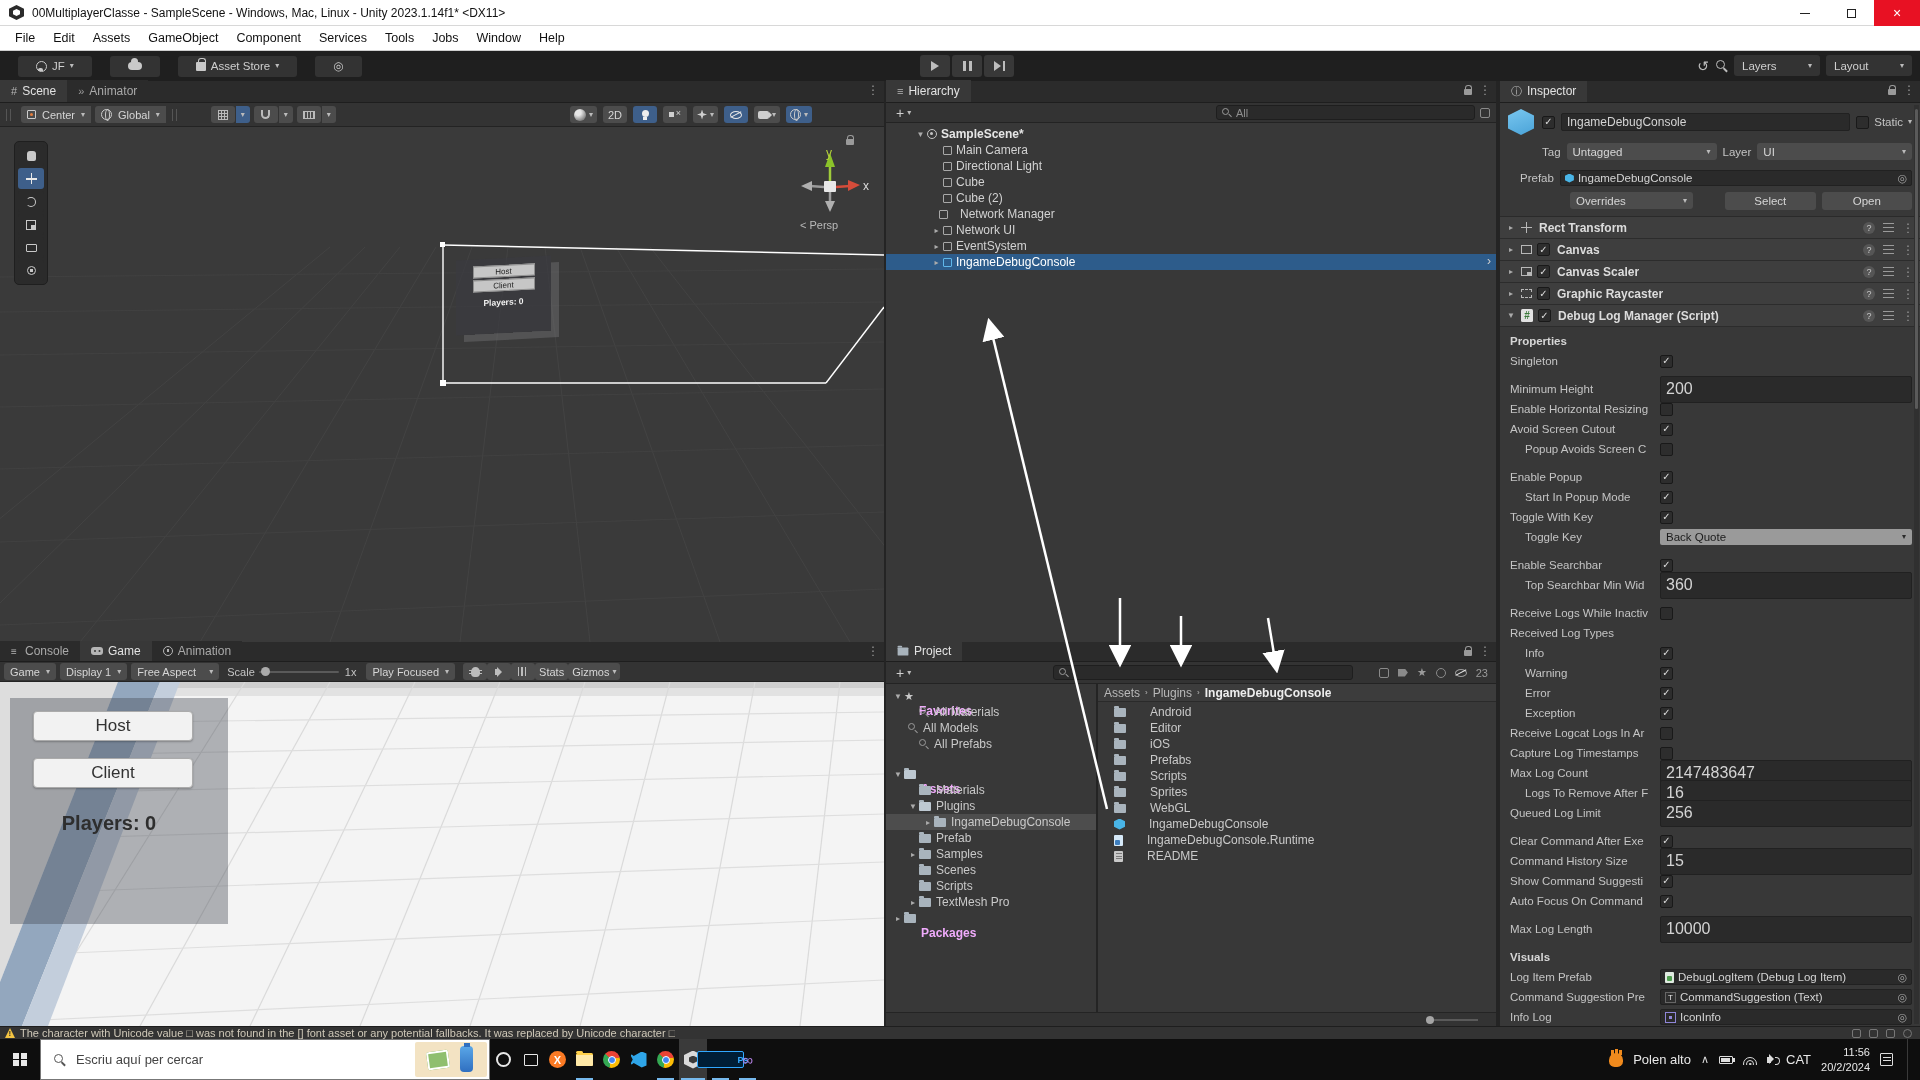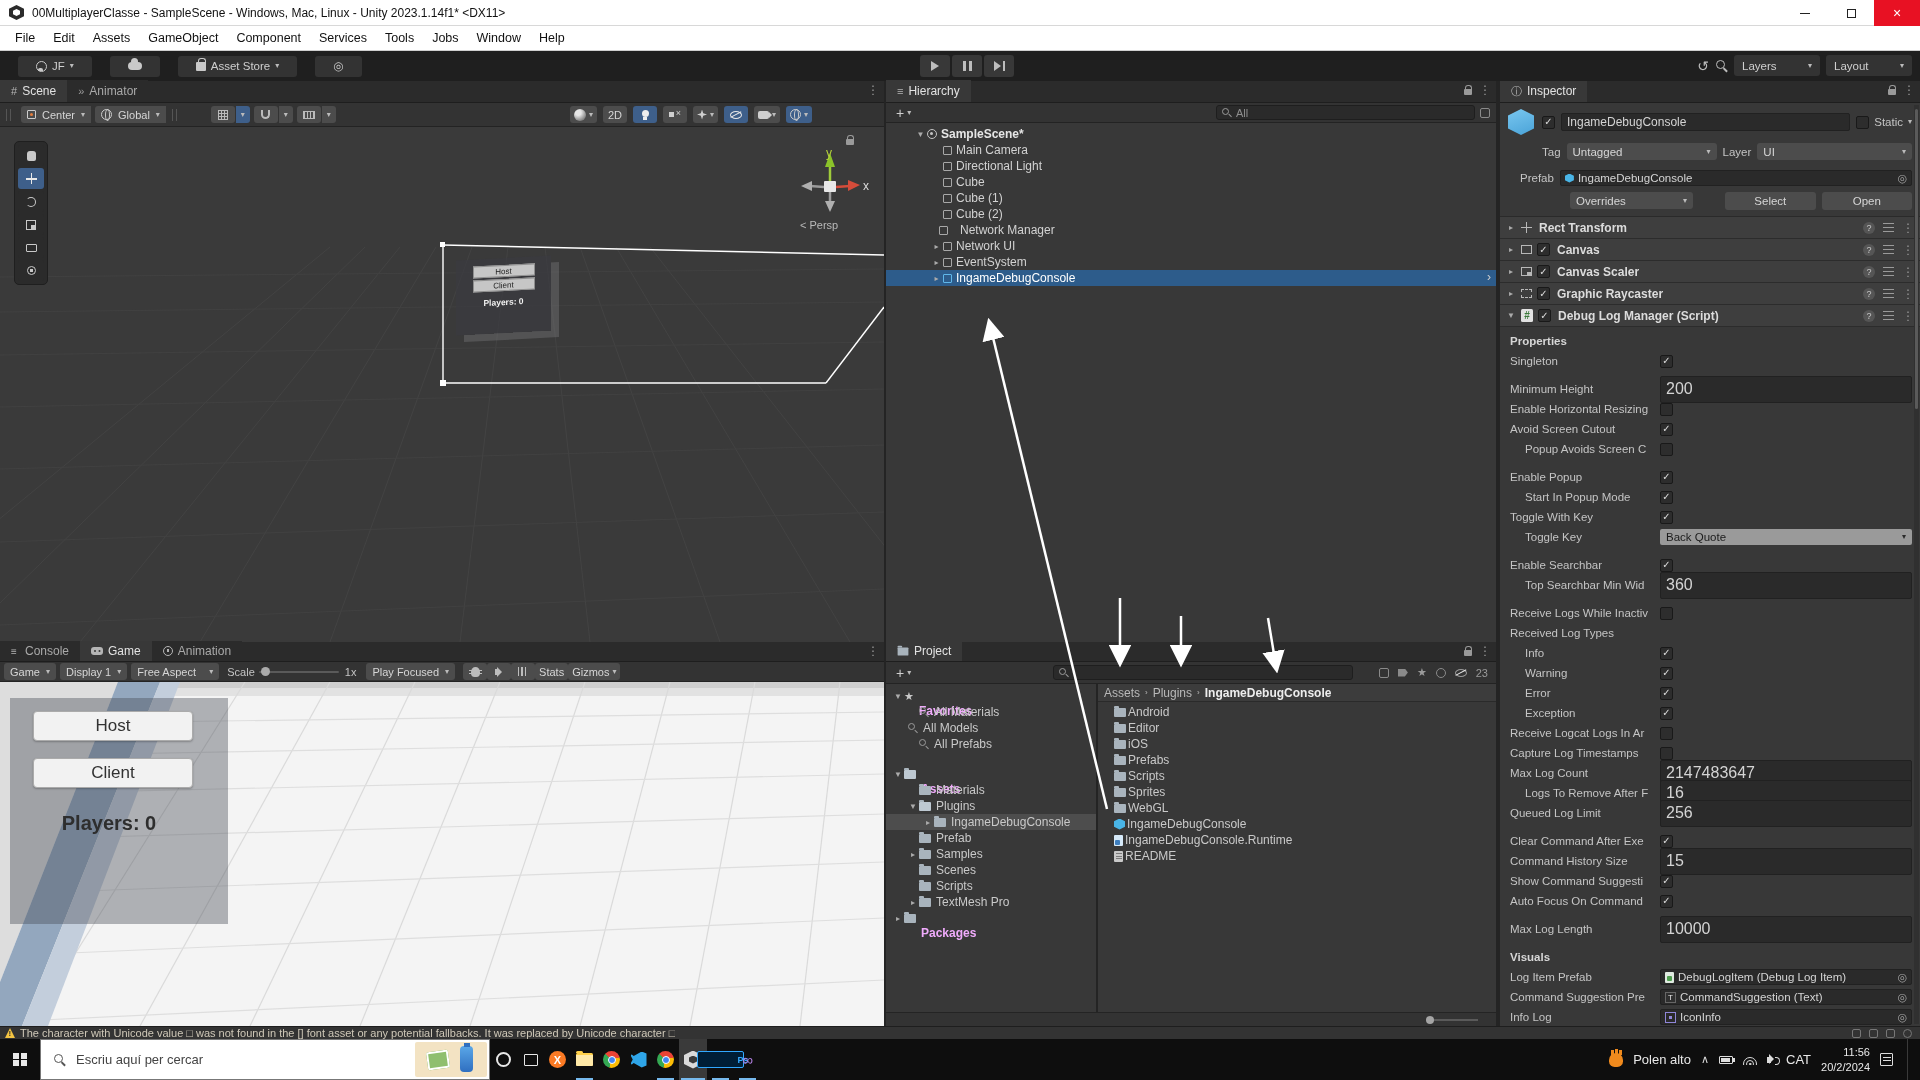--- a/index.html
+++ b/index.html
@@ -168,21 +168,21 @@
   .star-ic{color:#C8C8C8;font-size:11px;line-height:10px;}
   .folder-ic{width:12px;height:9px;background:#A9B4BD;border-radius:1px;position:relative;flex:none;}
   .folder-ic::before{content:"";position:absolute;top:-2px;left:0;width:5px;height:2px;background:#A9B4BD;border-radius:1px 1px 0 0;}
   .folder-ic.open{background:#BEC9D2;}
   .search-ic{width:10px;height:10px;position:relative;flex:none;}
   .search-ic::before{content:"";position:absolute;width:5px;height:5px;border:1.4px solid #9A9A9A;border-radius:50%;left:0;top:0;}
   .search-ic::after{content:"";position:absolute;width:4px;height:1.4px;background:#9A9A9A;transform:rotate(45deg);right:0;bottom:1px;}
   #breadcrumb{position:absolute;left:0;top:0;width:398px;height:18px;background:#3C3C3C;border-bottom:1px solid #2A2A2A;display:flex;align-items:center;padding-left:6px;font-size:12px;color:#B9B9B9;gap:5px;}
   #breadcrumb .crumb-last{color:#EDEDED;font-weight:bold;}
   #proj-files{position:absolute;left:0;top:20px;width:398px;}
-  .f-row{height:16px;display:flex;align-items:center;padding-left:16px;font-size:12px;color:#C9C9C9;gap:2px;white-space:nowrap;text-align:right;}
+  .f-row{height:16px;display:flex;align-items:center;padding-left:16px;font-size:12px;color:#C9C9C9;gap:24px;white-space:nowrap;text-align:right;}
   .asmdef-ic{width:11px;height:11px;background:#49B5E7;clip-path:polygon(50% 0,100% 25%,100% 75%,50% 100%,0 75%,0 25%);flex:none;}
   .asmref-ic{width:9px;height:11px;background:#D6E9F8;border-radius:1px;position:relative;flex:none;}
   .asmref-ic::after{content:"";position:absolute;left:1px;bottom:1px;width:5px;height:5px;background:#3D7EBF;border-radius:1px;}
   .text-ic{width:9px;height:11px;background:#C9C9C9;border-radius:1px;position:relative;flex:none;}
   .text-ic::after{content:"";position:absolute;left:1.5px;top:2.5px;width:6px;height:6px;background:repeating-linear-gradient(#7A7A7A 0 1px,transparent 1px 2.5px);}
   #proj-bottom{position:absolute;left:0;top:370px;width:610px;height:14px;background:#333;border-top:1px solid #242424;}
   #pro-slider{position:absolute;right:18px;top:6px;width:52px;height:2px;background:#5A5A5A;}
   #pro-slider::before{content:"";position:absolute;left:0;top:-3px;width:8px;height:8px;border-radius:50%;background:#A5A5A5;}
 
   
@@ -683,25 +683,20 @@
           <span class="h-label">Directional Light</span>
         </div>
         <div class="h-row" style="padding-left: 44px;">
           <span class="h-arrow"></span>
           <span class="cube-ic"></span>
           <span class="h-label">Cube</span>
         </div>
         <div class="h-row" style="padding-left: 44px;">
           <span class="h-arrow"></span>
           <span class="cube-ic"></span>
-          <span class="h-label">Cube (1)</span>
-        </div>
-        <div class="h-row" style="padding-left: 44px;">
-          <span class="h-arrow"></span>
-          <span class="cube-ic"></span>
           <span class="h-label">Cube (2)</span>
         </div>
         <div class="h-row" style="padding-left: 32px; gap: 8px;">
           <span class="h-arrow"></span>
           <span class="cube-ic"></span>
           <span class="h-label">Network Manager</span>
         </div>
         <div class="h-row" style="padding-left: 44px;">
           <span class="h-arrow">▸</span>
           <span class="cube-ic"></span>

